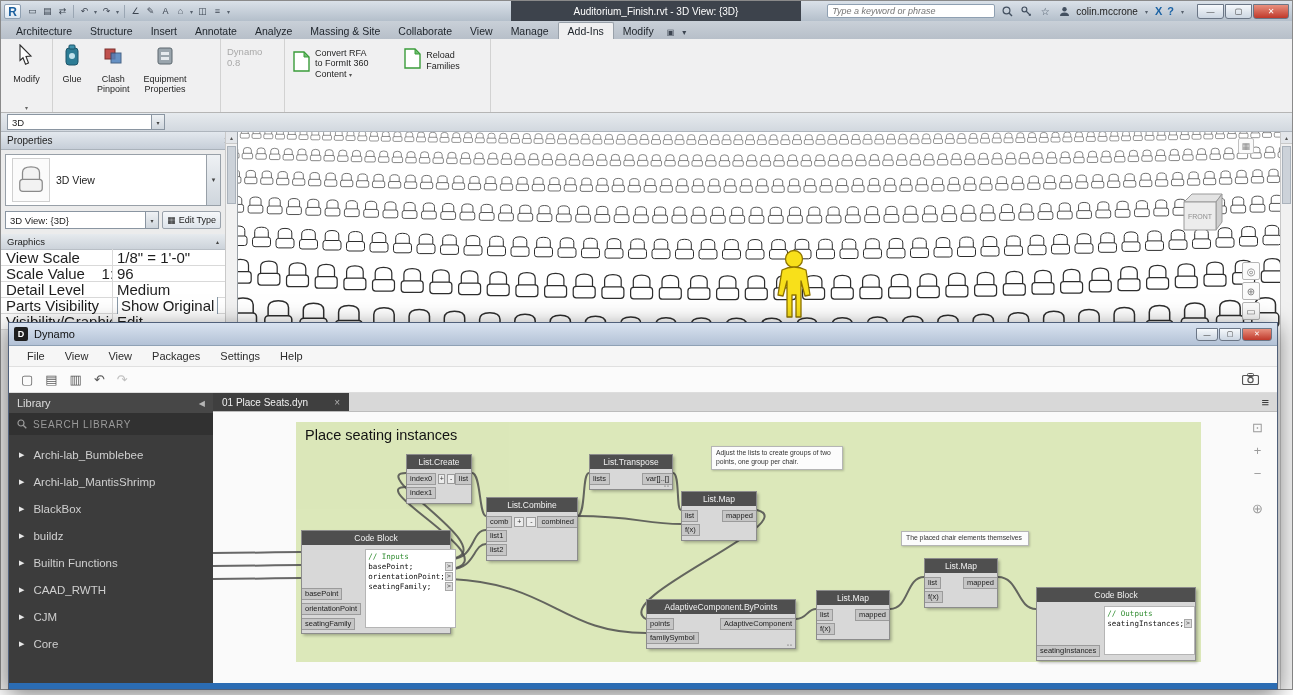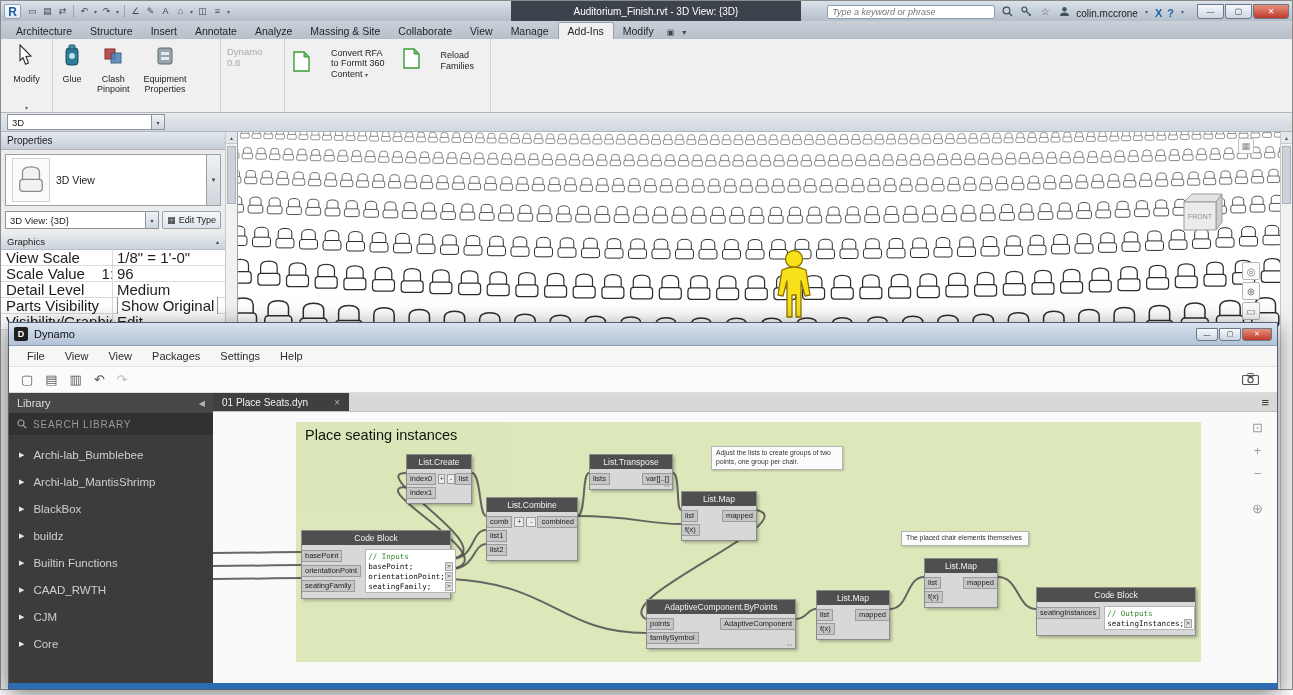--- a/index.html
+++ b/index.html
@@ -11,21 +11,21 @@
   .revit { position:absolute; inset:0 0 5px 0; border:1px solid #8a8a8a; background:#fff; }
   .rv-titlebar { position:absolute; left:0; top:0; right:0; height:20px;
     background:linear-gradient(#dae1e9,#b4bfcb); display:flex; align-items:center; padding:0 3px; }
   .rv-logo { width:17px; height:15px; display:grid; place-items:center; font-weight:bold; font-size:12px;
     color:#1a5f9e; background:linear-gradient(#fff,#dce6f0); border:1px solid #8fa0b2; border-radius:2px; margin-right:4px; }
   .qat { min-width:15px; height:15px; display:grid; place-items:center; font-size:9px; color:#3c4450; padding:0 1px; }
   .qat.caret { min-width:7px; font-size:6px; color:#56606c; }
   .qsep { width:1px; height:13px; background:#9aa6b3; margin:0 3px; }
   .rv-title { position:absolute; left:510px; top:0; width:290px; height:20px; background:#3d434c;
     color:#fff; font-size:10px; display:grid; place-items:center; white-space:nowrap; overflow:hidden; padding:0 8px; }
-  .rv-tb-right { margin-left:auto; display:flex; align-items:flex-end; gap:5px; }
+  .rv-tb-right { margin-left:auto; display:flex; align-items:center; gap:5px; }
   .ic-search-input { width:168px; height:14px; font-size:9px; font-style:italic; color:#777;
     border:1px solid #8fa0b2; border-radius:2px; padding:0 4px; background:#fff; font-family:"Liberation Sans",sans-serif; }
   .tbico { display:grid; place-items:center; width:14px; height:14px; color:#435060; font-size:10px; }
   .username { font-size:10px; color:#222; }
   .xglyph { font-weight:bold; color:#1b63a5; font-size:11px; }
   .helpglyph { font-weight:bold; color:#1b63a5; font-size:11px; }
   .wbtns { display:flex; gap:1px; margin-left:6px; }
   .wbtn { width:27px; height:15px; border:1px solid #6b7686; background:linear-gradient(#f6f9fc,#ccd6e2);
     display:grid; place-items:center; font-size:8px; color:#333; border-radius:0 0 3px 3px; }
   .wbtn.close { width:36px; background:linear-gradient(#e8907e,#c0392b); color:#fff; }
@@ -36,21 +36,21 @@
     display:flex; align-items:flex-end; padding-left:6px; font-size:10.5px; color:#21272e; }
   .rtab { padding:2px 9px; cursor:default; white-space:nowrap; }
   .rtab.active { background:#f0f0f1; border:1px solid #99a1aa; border-bottom:none; border-radius:2px 2px 0 0; }
   .tabx { display:grid; place-items:center; font-size:8px; color:#3c4450; padding:2px 4px; }
 
   .rv-ribbon { position:absolute; left:0; top:38px; right:0; height:74px; background:#f0f0f1; border-bottom:1px solid #b5b5b5; display:flex; }
   .rpanel { height:100%; border-right:1px solid #d2d2d2; display:flex; flex-direction:column; align-items:center; padding:3px 4px 0 4px; position:relative; }
   .bigbtn { display:flex; flex-direction:column; align-items:center; gap:2px; padding:2px 4px; }
   .btnlabel { font-size:9px; color:#1f1f1f; text-align:center; line-height:1.15; }
   .pfoot { position:absolute; bottom:1px; left:0; right:0; text-align:center; font-size:6px; color:#666; }
-  .hgroup { display:flex; align-items:center; gap:21px; padding:6px 4px; }
+  .hgroup { display:flex; align-items:center; gap:5px; padding:6px 4px; }
   .grayed { color:#a9a9a9; font-size:9.5px; align-self:flex-start; padding:4px 2px; }
   .smallcaret { font-size:6px; color:#555; }
 
   .rv-options { position:absolute; left:0; top:112px; right:0; height:19px;
     background:linear-gradient(#e6eaee,#d2d8df); border-bottom:1px solid #aeb5bd; display:flex; align-items:center; padding-left:6px; }
   .combo { height:16px; border:1px solid #8a95a1; background:#fff; font-size:9.5px; color:#222;
     display:flex; align-items:center; padding-left:4px; }
   .combo .cv { margin-left:auto; align-self:stretch; width:13px; background:linear-gradient(#eef1f4,#cfd6dd);
     border-left:1px solid #8a95a1; display:grid; place-items:center; font-size:6px; color:#444; }
 
@@ -130,21 +130,21 @@
   .dnode { position:absolute; background:#d8d8d8; border:1px solid #8c8c8c; box-shadow:1.5px 1.5px 3px rgba(0,0,0,.3);
     z-index:3; font-size:8px; }
   .dnh { background:#4f4f4f; color:#f2f2f2; text-align:center; padding:2px 3px; font-size:8.5px; white-space:nowrap; overflow:hidden; }
   .dnb { position:relative; padding:2px 0 3px 0; }
   .nrow { display:flex; align-items:center; height:13px; margin:1px 0; }
   .pin { background:#c6c6c6; border:1px solid #9b9b9b; border-left:none; padding:0 3px; line-height:10px; font-size:7.5px; color:#222; white-space:nowrap; }
   .pout { margin-left:auto; background:#c6c6c6; border:1px solid #9b9b9b; border-right:none; padding:0 3px; line-height:10px; font-size:7.5px; color:#222; white-space:nowrap; }
   .pbtn { width:10px; height:10px; margin-left:2px; background:#ececec; border:1px solid #9b9b9b; font-size:7px; line-height:8px; text-align:center; color:#333; }
   .lace { position:absolute; right:2px; bottom:0; font-size:5.5px; color:#666; letter-spacing:1px; }
   .cbwrap { display:flex; }
-  .cbports { display:flex; flex-direction:column; gap:3px; padding-top:3px; align-items:flex-start; }
+  .cbports { display:flex; flex-direction:column; gap:3px; padding-top:3px; align-items:flex-start;margin-top:38px; }
   .cbcode { flex:1; background:#fff; border:1px solid #b5b5b5; margin:2px 2px 2px 4px; padding:1px 2px;
     font-family:"DejaVu Sans Mono", monospace; font-size:7.5px; color:#111; }
   .cbline { display:flex; align-items:center; height:10px; white-space:pre; }
   .cbline .out { margin-left:auto; border:1px solid #a8a8a8; background:#ddd; font-size:6.5px; line-height:7px; padding:0 1px; color:#444; }
   .comment { color:#2e8b2e; }
   .dnote { position:absolute; z-index:3; background:#fcfcfc; border:1px solid #b5b5b5; box-shadow:1px 1px 2px rgba(0,0,0,.2);
     font-size:6.8px; color:#333; padding:2px 4px; line-height:1.3; }
   .cctrl { position:absolute; right:14px; top:8px; display:flex; flex-direction:column; gap:8px; z-index:4;
     color:#9a9a9a; font-size:13px; text-align:center; }
   .cctrl .pan { margin-top:12px; }

